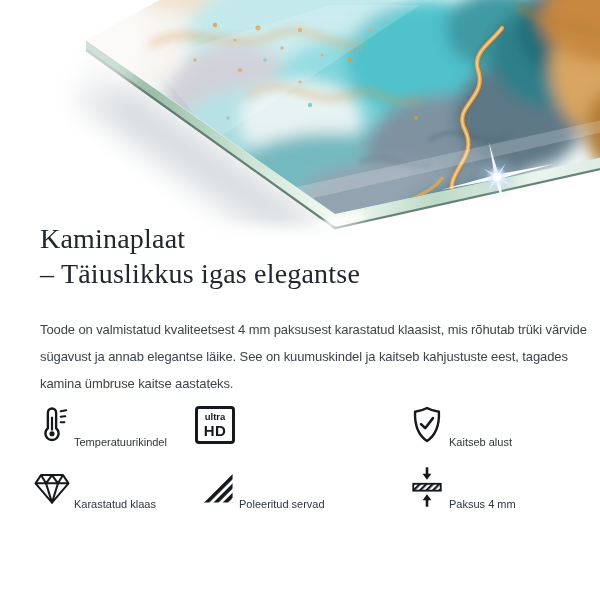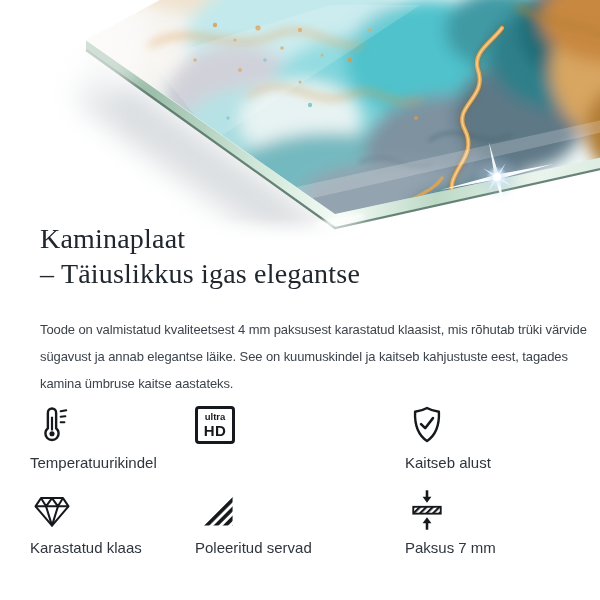--- a/index.html
+++ b/index.html
@@ -24,23 +24,23 @@
   }
   .desc{
     position:absolute;left:40px;top:316px;width:556px;
     font-size:13px;line-height:27px;letter-spacing:-.1px;
     color:var(--body-color);margin:0;
   }
   .features{
     position:absolute;left:30px;top:402px;width:540px;
     display:grid;grid-template-columns:165px 210px 165px;row-gap:16px;
   }
-  .feature{display:flex;flex-direction:column;align-items:flex-start;}
+  .feature{display:flex;align-items:flex-end;}
   .icon-wrap{height:46px;display:flex;align-items:center;justify-content:center;}
-  .feature .label{margin-top:6px;font-size:15px;color:var(--label-color);white-space:nowrap;}
+  .feature .label{margin-top:6px;font-size:11px;color:var(--label-color);white-space:nowrap;}
   .fsvg{width:44px;height:44px;display:block;color:var(--icon-color);}
   .uhd-box{
     width:34px;height:32px;border:3px solid var(--icon-color);border-radius:4px;
     display:flex;flex-direction:column;align-items:center;justify-content:center;
     color:var(--icon-color);font-weight:700;line-height:1;
   }
   .uhd-top{font-size:9.5px;letter-spacing:0;}
   .uhd-bottom{font-size:15px;margin-top:1px;letter-spacing:.3px;}
 </style>
 </head>
@@ -262,17 +262,17 @@
               <rect width="2.4" height="5" fill="currentColor"></rect>
             </pattern>
           </defs>
           <rect x="9" y="20.5" width="30" height="7.5" fill="url(#hatchBar)" stroke="currentColor" stroke-width="2"></rect>
           <line x1="24" y1="2.5" x2="24" y2="10" stroke="currentColor" stroke-width="2.8"></line>
           <polygon points="19.2,9.5 28.8,9.5 24,16" fill="currentColor"></polygon>
           <line x1="24" y1="45.5" x2="24" y2="38" stroke="currentColor" stroke-width="2.8"></line>
           <polygon points="19.2,38.5 28.8,38.5 24,32" fill="currentColor"></polygon>
         </svg>
       </div>
-      <div class="label">Paksus 7 mm</div>
+      <div class="label">Paksus 4 mm</div>
     </div>
 
   </div>
 </div>
 
 </body></html>

